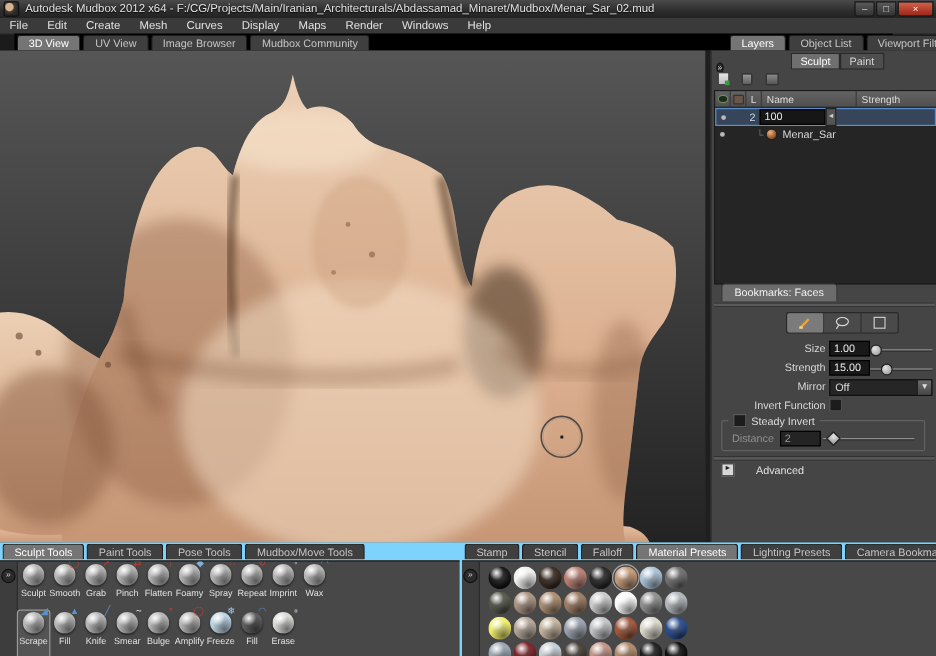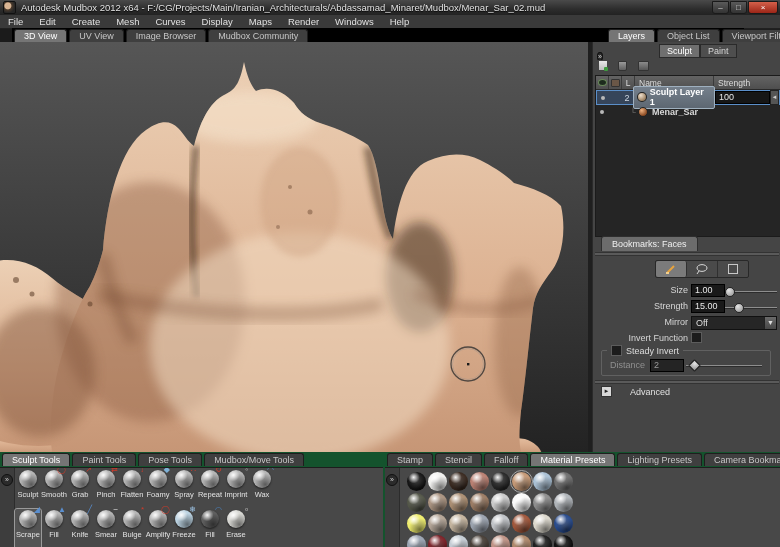--- a/index.html
+++ b/index.html
@@ -88,21 +88,21 @@
   .ddarrow{position:absolute;right:0;top:0;width:11px;height:12px;background:linear-gradient(#6a6a6a,#474747);
     border-left:1px solid #222;color:#ddd;font-size:7px;line-height:12px;text-align:center;}
   .checkbox{width:9px;height:9px;background:#1c1c1c;border:1px solid #5c5c5c;display:inline-block;}
   .groupbox{position:absolute;left:8px;top:308px;width:168px;height:24px;border:1px solid #616161;border-radius:2px;}
   .grouplegend{position:absolute;left:5px;top:-6px;background:#454545;padding:0 4px;font-size:9px;color:#dcdcdc;
     display:flex;align-items:center;gap:4px;}
   .dim{color:#8f8f8f;}
   .advrow{position:absolute;left:8px;top:344px;display:flex;align-items:center;gap:18px;font-size:9px;color:#e0e0e0;}
   .advbox{width:9px;height:9px;background:#d8d8d8;border:1px solid #333;color:#222;font-size:6px;line-height:9px;text-align:center;}
   
-  .bottom{left:0;top:452px;width:780px;height:95px;background:#14532d;}
+  .bottom{left:0;top:452px;width:780px;height:95px;background:#7dd3fc;}
   .tray{position:absolute;top:0;height:95px;}
   .tray-tabs{position:absolute;left:2px;top:0;}
   .tray-body{position:absolute;left:0;top:15px;right:0;bottom:0;background:#484848;border-top:1px solid #1d1d1d;overflow:hidden;}
   .tray-strip{position:absolute;left:0;top:0;bottom:0;width:14px;background:#3d3d3d;border-right:1px solid #2c2c2c;}
   .tools-grid{position:absolute;left:15px;top:1px;width:268px;display:flex;flex-wrap:wrap;}
   .tool{width:26px;height:39px;position:relative;display:flex;flex-direction:column;align-items:center;padding-top:1px;}
   .tool.selected{outline:1px solid #9a9a9a;background:rgba(255,255,255,.07);border-radius:2px;}
   .tool-sphere{width:18px;height:18px;border-radius:50%;position:relative;
     background:radial-gradient(circle at 35% 28%,rgba(255,255,255,.95) 0,rgba(255,255,255,0) 36%),
                radial-gradient(circle at 68% 80%,rgba(0,0,0,.5) 0,rgba(0,0,0,0) 58%),
@@ -263,41 +263,35 @@
       <span class="hcell" style="width:12px;">L</span>
       <span class="hcell" style="flex:1;justify-content:flex-start;padding-left:4px;">Name</span>
       <span class="hcell" style="width:62px;justify-content:flex-start;padding-left:4px;border-right:none;">Strength</span>
     </div>
     <div class="layer-row sel">
       <span style="width:12px;display:flex;">
           <span class="viz-dot"></span>
         </span>
       <span style="width:12px;"></span>
       <span style="width:12px;text-align:center;color:#cfd8e2;">2</span>
-      <span style="flex:1;display:flex;align-items:center;">
-        <span class="namebox">
-            <span class="thumb-ic"></span>
-            <span>Sculpt Layer 1</span>
-          </span>
-      </span>
       <span style="width:55px;display:flex;align-items:center;">
         <span class="strengthcell">100</span>
       </span>
       <span class="spin">◄</span>
     </div>
     <div class="layer-row">
       <span style="width:12px;display:flex;">
           <span class="viz-dot"></span>
         </span>
       <span style="width:12px;"></span>
       <span style="width:16px;text-align:right;"><span class="branch">└</span></span>
       <span style="width:14px;display:flex;justify-content:center;">
           <span class="thumb-ic orange"></span>
         </span>
-      <span style="flex:1;padding-left:2px;font-weight:bold;">Menar_Sar</span>
+      <span style="flex:1;padding-left:2px;">Menar_Sar</span>
     </div>
   </div>
 
   <div class="props-tab">Bookmarks: Faces</div>
   <div class="hr1" style="top:210px;"></div>
   <div class="segmodes">
     <span class="modebtn active">
       <svg width="14" height="12">
           <path d="M3,10 L10,3" stroke="#e8a33d" stroke-width="2"></path>
           <rect x="2" y="9" width="3" height="2" fill="#f4cf8a"></rect>

